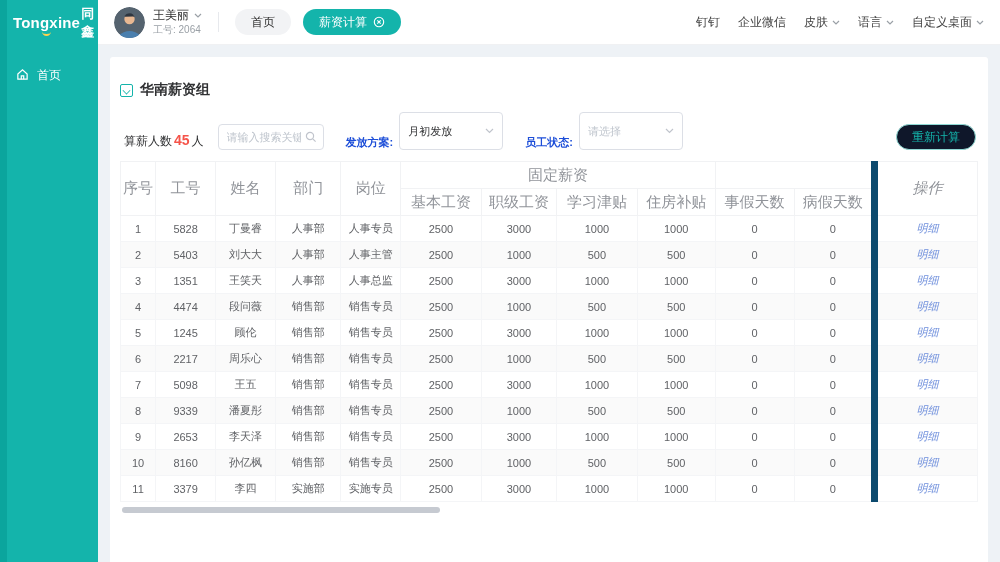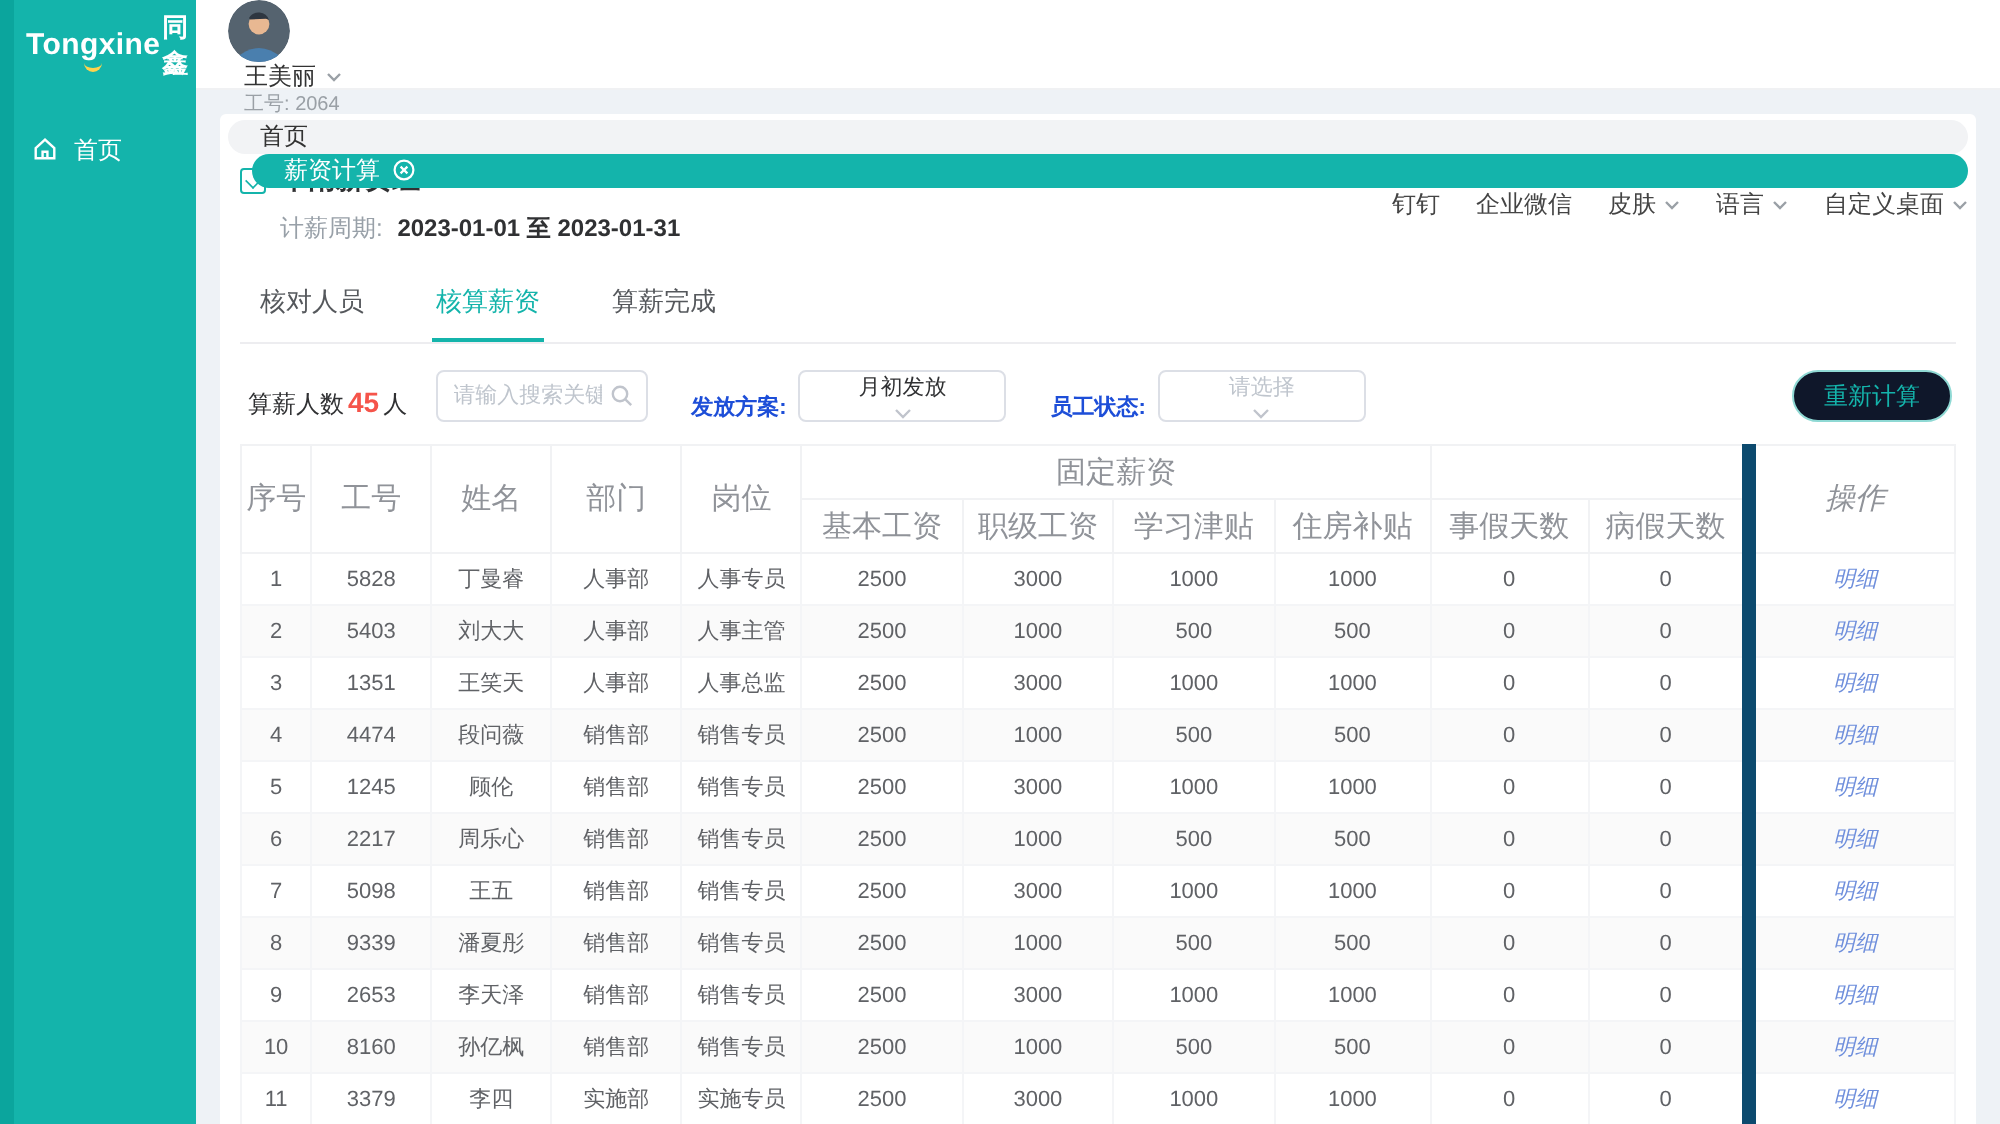--- a/index.html
+++ b/index.html
@@ -18,22 +18,22 @@
   .logo .smile { position:absolute; left:42px; bottom:9px; width:9px; height:5px;
     border-bottom:2px solid #ffd34d; border-radius:0 0 8px 8px; }
   .menu { margin-top:12px; }
   .menu-item { display:flex; align-items:center; gap:8px; color:#fff;
     font-size:12px; padding:10px 0 10px 16px; cursor:pointer; }
   .menu-item svg { flex:0 0 auto; }
   .menu-item .chev { margin-left:6px; }
 
   
   .topbar { position:absolute; left:98px; top:0; right:0; height:45px;
-    background:#fff; display:flex; padding:0 16px;
-    border-bottom:1px solid #f0f1f3; z-index:4;flex-direction:column; }
+    background:#fff; display:flex; align-items:center; padding:0 16px;
+    border-bottom:1px solid #f0f1f3; z-index:4; }
   .avatar { width:31px; height:31px; border-radius:50%; overflow:hidden;
     flex:0 0 auto; }
   .userinfo { margin-left:8px; line-height:1.25; }
   .userinfo .name { font-size:12px; color:#333; display:flex; align-items:center; gap:5px; }
   .userinfo .empno { font-size:10px; color:#9aa0a6; margin-top:1px; }
   .vdiv { width:1px; height:20px; background:#e7e9ed; margin:0 16px; }
   .tab-pill { height:26px; padding:0 16px; display:flex; align-items:center;
     border-radius:13px; font-size:12px; cursor:pointer; }
   .tab-pill.plain { background:#f2f3f5; color:#333; }
   .tab-pill.active { background:#14b4ab; color:#fff; gap:6px; margin-left:12px; }
@@ -68,23 +68,23 @@
   .count { font-size:12px; color:#303133; white-space:nowrap; }
   .count b { color:#f5544a; font-size:14px; font-weight:bold; margin:0 2px; }
   .search-box { position:relative; margin-left:14px; }
   .search-box input { width:106px; height:26px; border:1px solid #dcdfe6;
     border-radius:4px; font-size:11px; padding:0 22px 0 8px; color:#606266;
     outline:none; font-family:"Liberation Sans", sans-serif; }
   .search-box input::placeholder { color:#bfc5cd; }
   .search-box svg { position:absolute; right:7px; top:7px; }
   .sel-label { font-size:11px; color:#1d4ed8; font-weight:bold; margin-left:22px;
     white-space:nowrap; }
-  .select { width:104px; height:26px; border:1px solid #dcdfe6; border-radius:4px;
+  .select { width:104px; height:38px; border:1px solid #dcdfe6; border-radius:4px;
     margin-left:6px; display:flex; align-items:center; padding:0 8px;
-    font-size:11px; color:#303133; justify-content:space-between; cursor:pointer;flex-direction:column; }
+    font-size:11px; color:#303133; justify-content:space-between; cursor:pointer; }
   .select .ph { color:#bfc5cd; }
   .recalc { margin-left:auto; height:26px; padding:0 15px; border:1px solid #8fd9d4;
     color:#14b4ab; border-radius:13px; background:#0f172a; font-size:12px;
     display:flex; align-items:center; cursor:pointer;
     font-family:"Liberation Sans", sans-serif; }
 
   
   table { width:100%; border-collapse:collapse; table-layout:fixed; }
   th { font-weight:normal; color:#909399; font-size:15px; height:27px;
     border:1px solid #f1f2f4; background:#fff; }
@@ -180,30 +180,21 @@
   </div>
 </div>
 
 <div class="main">
   <div class="card">
 
     <div class="title-row">
       <span class="title-icon"></span>
       <span class="page-title">华南薪资组</span>
     </div>
-    <div class="period">
-      <span class="lbl">计薪周期:</span>
-      <span class="val">2023-01-01 至 2023-01-31</span>
-    </div>
-
-    <div class="tabs">
-      <div class="tab">核对人员</div>
-      <div class="tab active">核算薪资</div>
-      <div class="tab">算薪完成</div>
-    </div>
+
 
     <div class="filters">
       <span class="count"><span>算薪人数</span><b>45</b><span>人</span></span>
       <span class="search-box">
         <input placeholder="请输入搜索关键字" style="">
         <svg width="12" height="12" viewBox="0 0 12 12" fill="none" stroke="#c0c4cc" stroke-width="1.2">
           <circle cx="5" cy="5" r="3.6"></circle>
             <path d="M7.8 7.8 L10.6 10.6"></path>
         </svg>
       </span>

